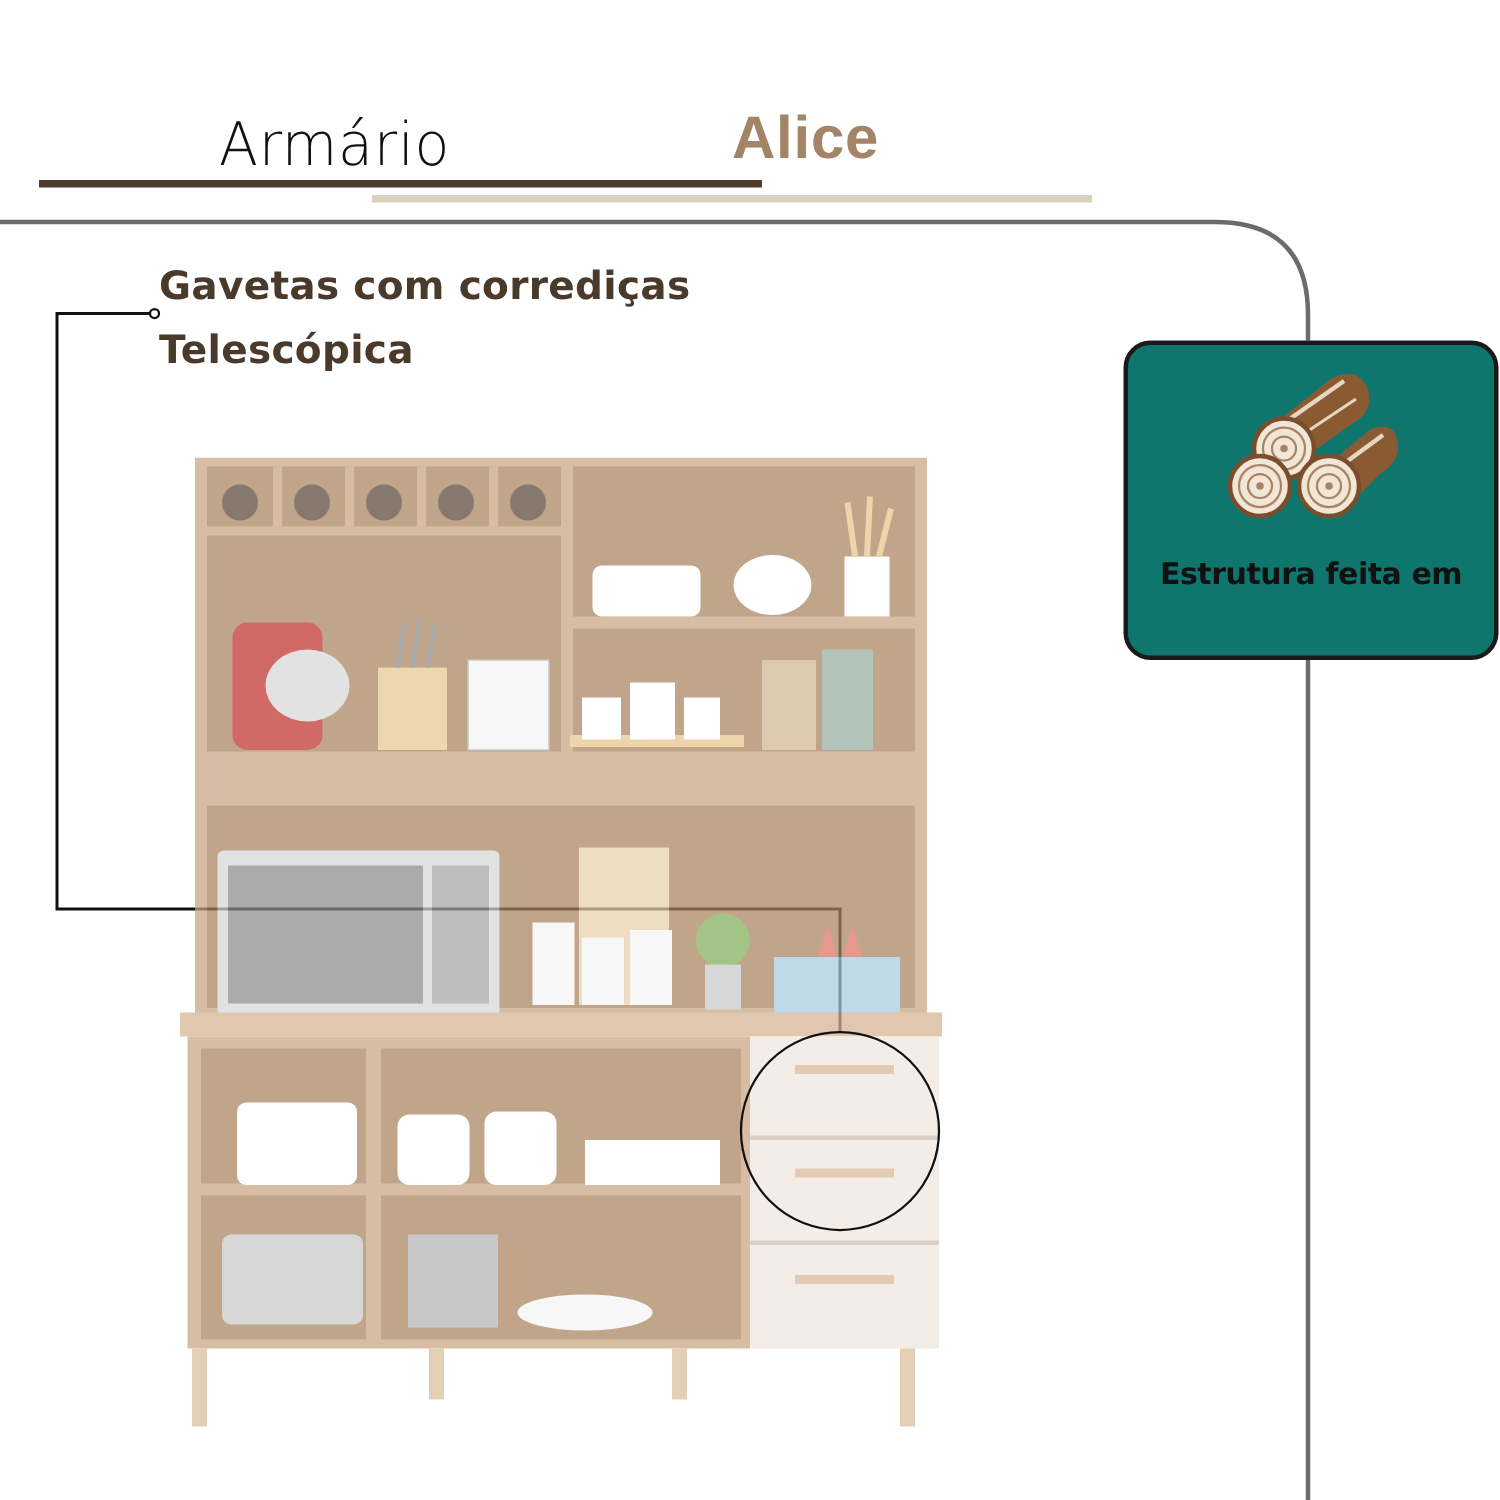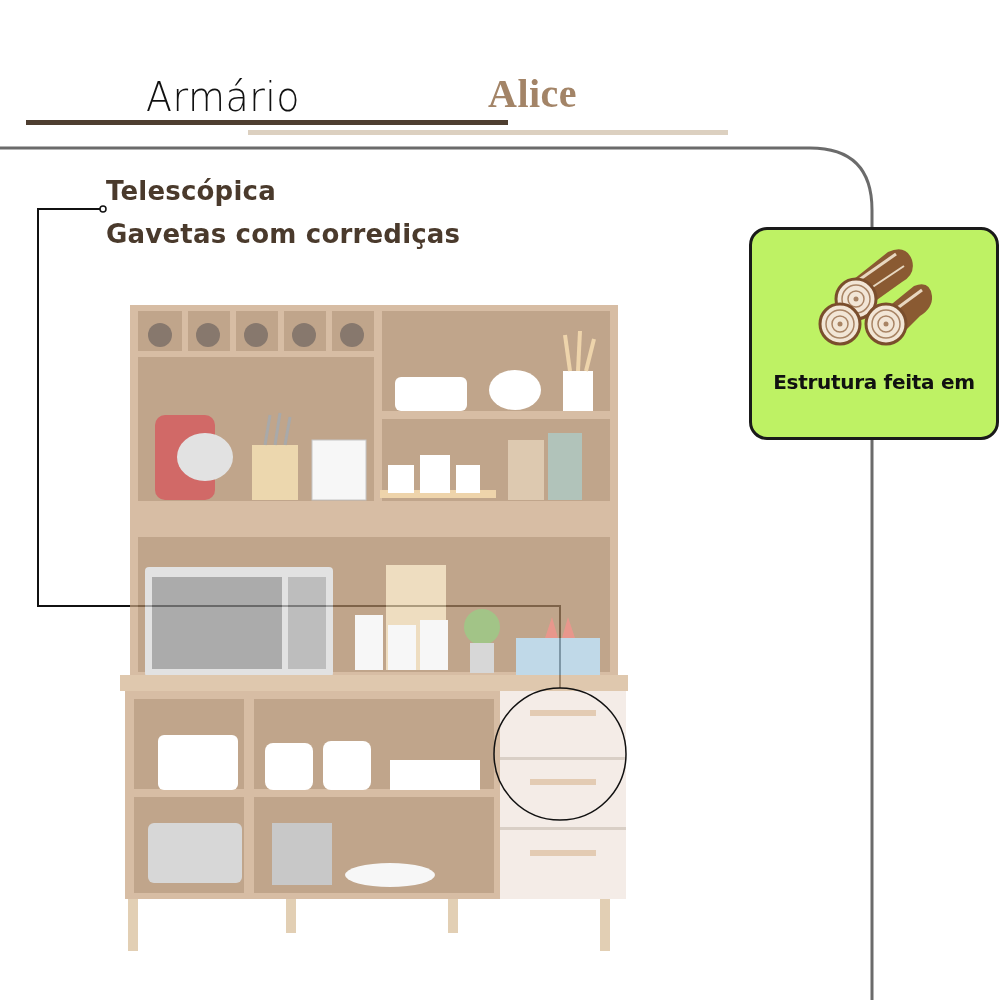--- a/index.html
+++ b/index.html
@@ -7,37 +7,37 @@
   body { position: relative; font-family: "DejaVu Sans", sans-serif; }
 
   .title-armario {
     position: absolute; left: 146px; top: 74px;
     font-family: "DejaVu Sans", sans-serif; font-weight: 300;
     font-size: 40px; color: #111111; letter-spacing: 0.5px;
     transform: scaleX(0.95); transform-origin: left;
   }
   .title-alice {
     position: absolute; left: 488px; top: 70px;
-    font-family: Liberation Serif, serif; font-weight: bold;
+    font-family: Liberation Sans, sans-serif; font-weight: bold;
     font-size: 40px; letter-spacing: 0.5px;
   }
   .rule-dark { position: absolute; left: 26px; top: 120px; width: 482px; height: 5px; }
   .rule-light { position: absolute; left: 248px; top: 130px; width: 480px; height: 5px; }
 
   .frame-svg { position: absolute; left: 0; top: 0; width: 1000px; height: 1000px; pointer-events: none; }
 
   .feature-title {
     position: absolute; left: 106px; top: 170px;
     font-family: "DejaVu Sans", sans-serif; font-weight: bold;
     font-size: 26px; line-height: 43px; letter-spacing: 0.2px;
   }
 
   .mdp-card {
     position: absolute; left: 749px; top: 227px; width: 250px; height: 213px;
-    border: 3px solid #1a1a1a; border-radius: 18px; background: #bef264;
+    border: 3px solid #1a1a1a; border-radius: 18px; background: #0f766e;
   }
   .mdp-icon { position: absolute; left: 64px; top: 12px; width: 118px; height: 105px; }
   .mdp-text {
     position: absolute; left: 0; top: 138px; width: 244px; text-align: center;
     font-family: "DejaVu Sans", sans-serif; font-weight: bold; font-size: 20px;
     line-height: 29px; color: #111111; letter-spacing: -0.3px;
   }
 
   .cabinet { position: absolute; left: 120px; top: 305px; width: 510px; height: 650px; opacity: 0.72; }
 </style>
@@ -52,22 +52,22 @@
 <svg class="frame-svg" viewBox="0 0 1000 1000">
 
   <path d="M0 148 L810 148 Q872 148 872 210 L872 227" fill="none" stroke="#6b6b6b" stroke-width="3"></path>
   <path d="M872 440 L872 1000" fill="none" stroke="#6b6b6b" stroke-width="3"></path>
 
   <path d="M103 209 L38 209 L38 606 L560 606 L560 688" fill="none" stroke="#111111" stroke-width="2"></path>
   <circle cx="103" cy="209" r="3" fill="#ffffff" stroke="#111111" stroke-width="1.5"></circle>
 </svg>
 
 <div class="feature-title" style="color:#4a3a2c;">
+  <div>Gavetas com corrediças</div>
   <div>Telescópica</div>
-  <div>Gavetas com corrediças</div>
 </div>
 
 <div class="mdp-card">
   <svg class="mdp-icon" viewBox="0 0 118 105">
 
     <path d="M28 45 L72 10 Q90 2 96 18 Q100 32 86 40 L44 70 Z" fill="#8a5a32"></path>
     <path d="M40 40 L80 12" stroke="#e8d7c0" stroke-width="3"></path>
     <path d="M46 52 L88 24" stroke="#e8d7c0" stroke-width="2"></path>
     <circle cx="40" cy="57" r="20" fill="#f2e6d6" stroke="#7a4e2c" stroke-width="3"></circle>
     <circle cx="40" cy="57" r="14" fill="none" stroke="#a88464" stroke-width="1.5"></circle>

